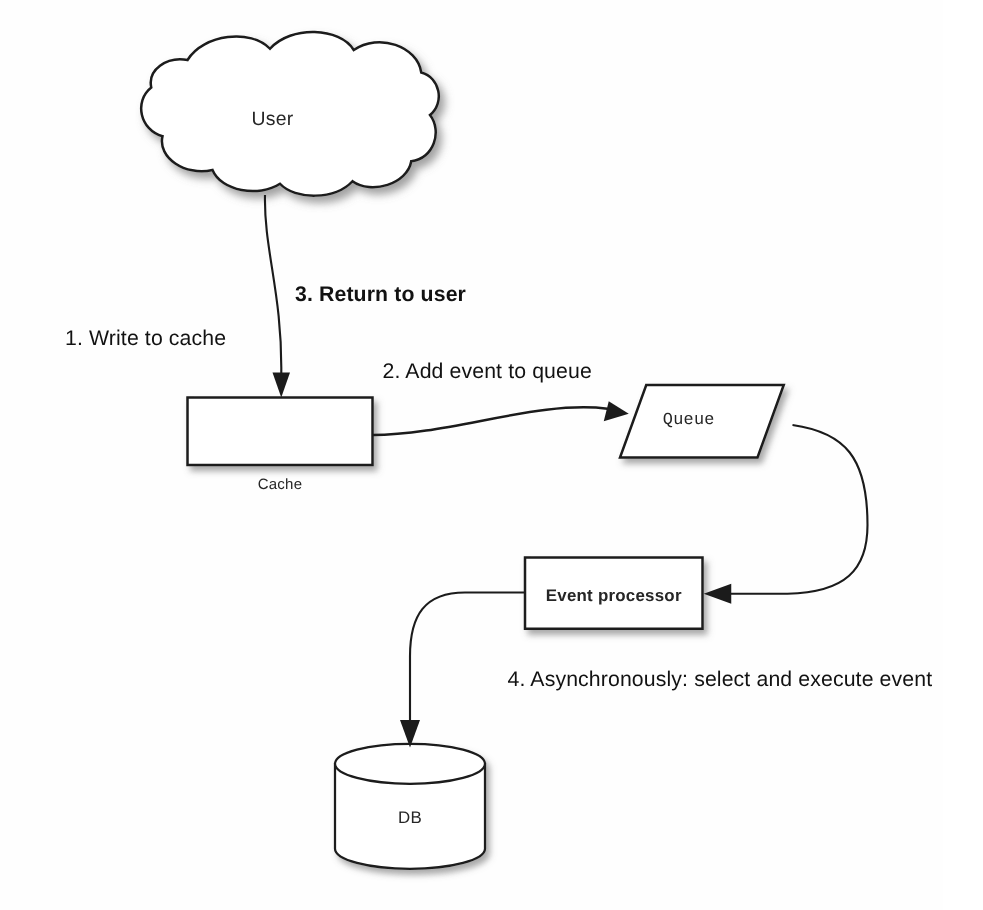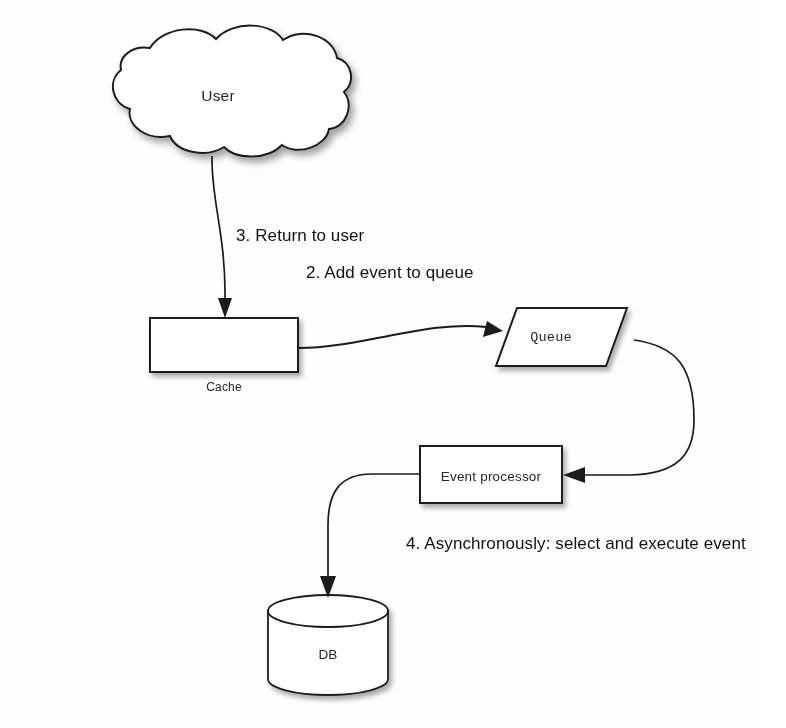--- a/index.html
+++ b/index.html
@@ -55,21 +55,21 @@
     position: absolute;
     font-family: "Liberation Sans", sans-serif;
     color: #262626;
     white-space: nowrap;
     transform: translate(-50%, -50%);
     letter-spacing: 0.2px;
   }
   .label-user   { font-size: 15.5px; }
   .label-cache  { font-size: 12px; margin-top: 40px; }
   .label-queue  { font-size: 13.5px; font-family: Liberation Mono, monospace; }
-  .label-evproc { font-size: 13.5px; }
+  .label-evproc { font-size: 13.5px; font-weight: bold; }
   .label-db     { font-size: 13.5px; }
   .edge-label {
     position: absolute;
     font-family: "Liberation Sans", sans-serif;
     font-size: 17px;
     color: #121212;
     white-space: nowrap;
     letter-spacing: 0.1px;
   }
 </style>
@@ -149,20 +149,21 @@
   <div class="node-label label-user" style="left:218px; top:96px;">User</div>
 
   <div class="node-label label-cache" style="left:224px; top:347px;">Cache</div>
 
   <div class="node-label label-queue" style="left:551px; top:337px;">Queue</div>
 
   <div class="node-label label-evproc" style="left:491px; top:476px;">Event processor</div>
 
   <div class="node-label label-db" style="left:328px; top:654px;text-align:right;">DB</div>
 
+  <div class="edge-label" style="left:52px; top:261px;">1. Write to cache</div>
 
-  <div class="edge-label" style="left:306px; top:263px;">2. Add event to queue</div>
+  <div class="edge-label" style="left:306px; top:287px;">2. Add event to queue</div>
 
-  <div class="edge-label" style="left:236px; top:226px;">3. Return to user</div>
+  <div class="edge-label" style="left:236px; top:226px;font-weight:bold;">3. Return to user</div>
 
   <div class="edge-label" style="left:362px; top:534px;margin-left:44px;">4. Asynchronously: select and execute event</div>
 
 </div>
 
 </body></html>

